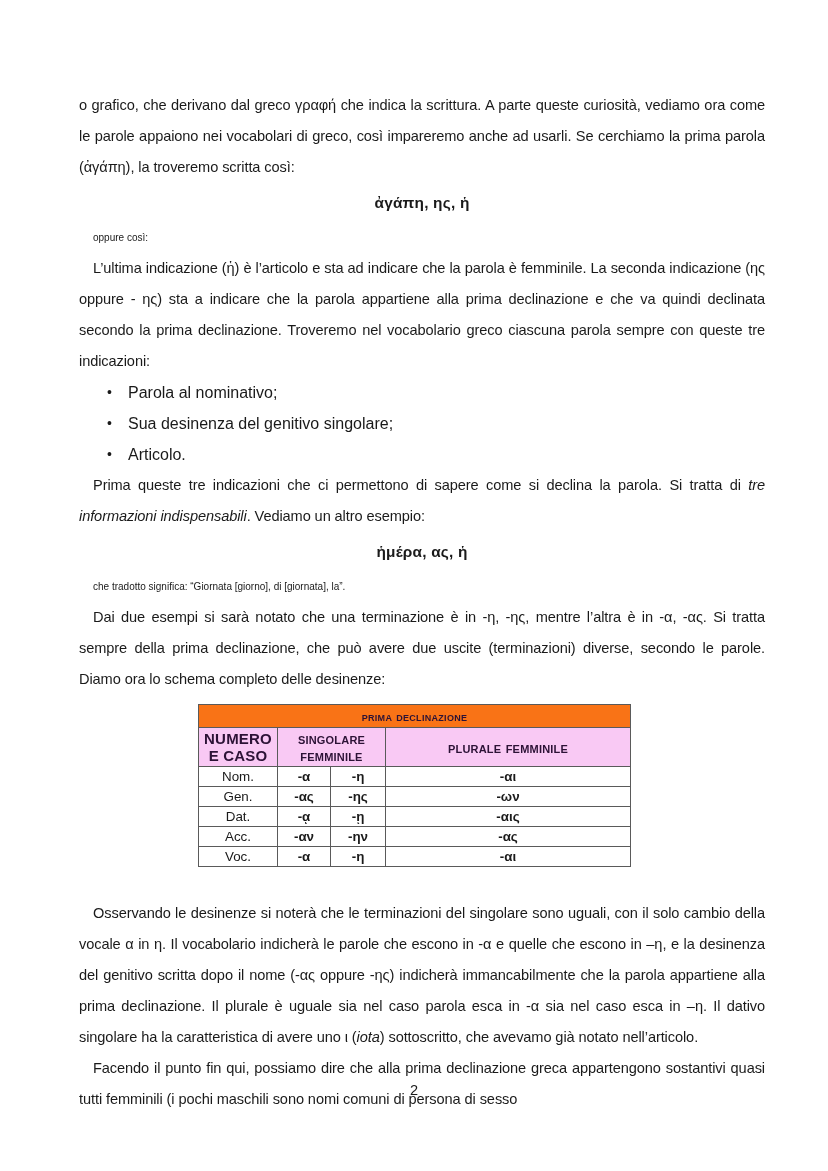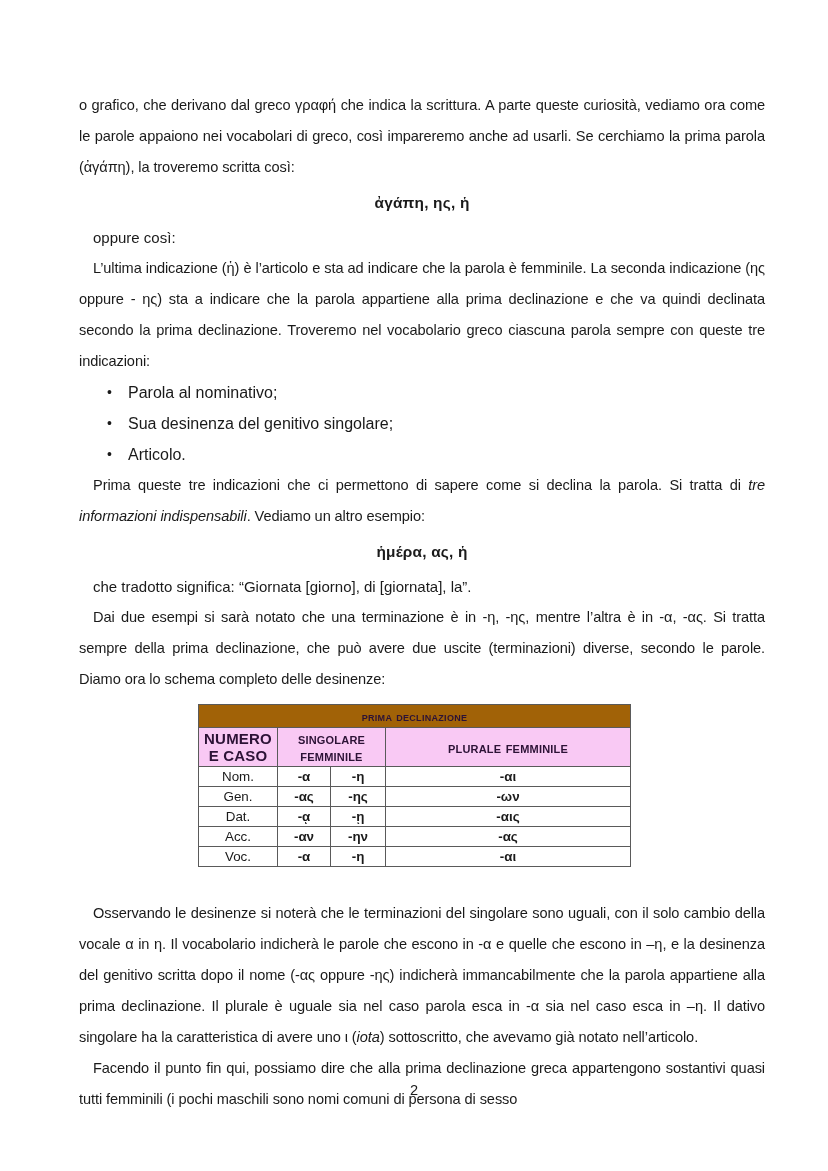--- a/index.html
+++ b/index.html
@@ -33,21 +33,21 @@
     font-size: 14.6px;
     line-height: 31px;
     text-align: justify;
     text-justify: inter-word;
     letter-spacing: -0.1px;
   }
   p.body.indent { text-indent: 14px; }
   p.body.noind  { text-indent: 0; }
   p.sub {
     margin: 0;
-    font-size: 15px;
+    font-size: 10px;
     line-height: 31px;
     text-align: left;
     padding-left: 14px;
   }
   p.greek {
     margin: 4px;
     font-size: 15.4px;
     line-height: 31px;
     font-weight: bold;
     text-align: center;
@@ -86,21 +86,21 @@
     width: 432px;
     table-layout: fixed;
     border: 1.6px solid #3b3b3b;
   }
   table.decl td, table.decl th {
     border: 1px solid #5a5a5a;
     padding: 0;
     font-size: 13.4px;
   }
   th.title-cell {
-    background: #a16207;
+    background: #f97316;
     color: #2c1236;
     height: 22px;
     text-align: center;
     font-weight: bold;
     letter-spacing: 0.3px;
     font-variant: small-caps;
     text-transform: lowercase;
     font-size: 15px;
   }
   th.hdr {

